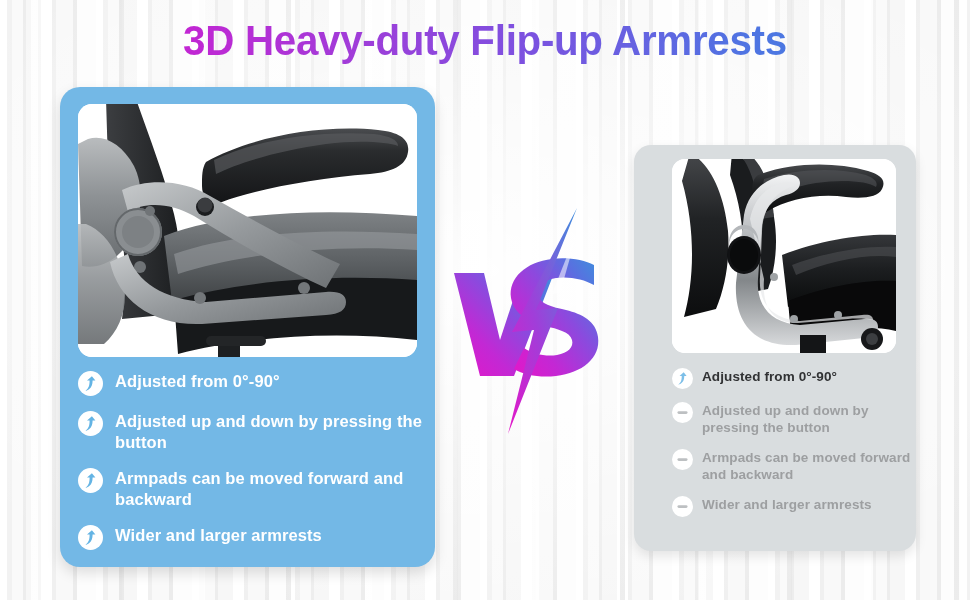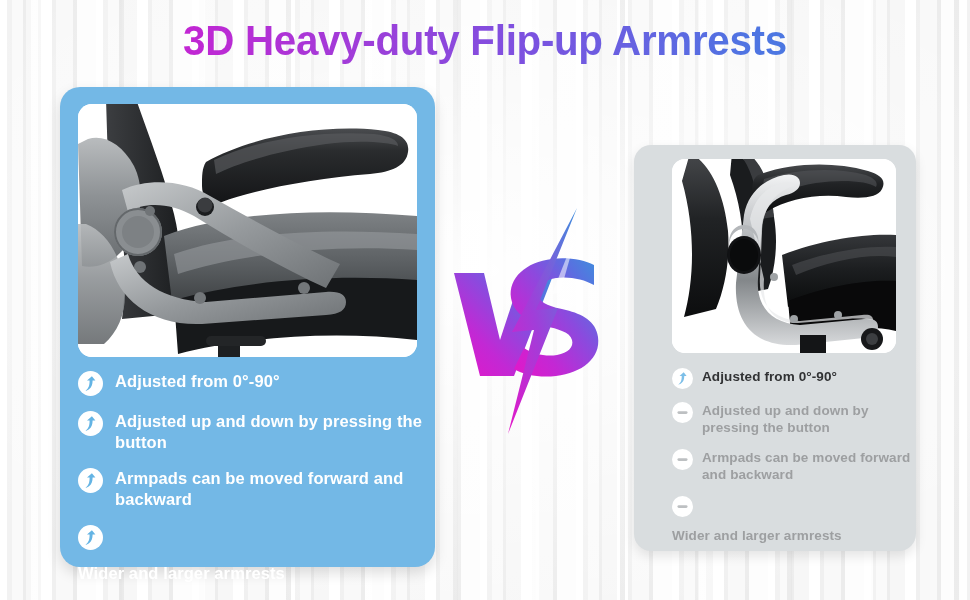--- a/index.html
+++ b/index.html
@@ -105,21 +105,21 @@
     left: 18px;
     top: 283px;
     width: 352px;
   }
   .row {
     display: flex;
     align-items: flex-start;
     gap: 12px;
     margin-bottom: 14px;
   }
-  .row:last-child { margin-bottom: 0; flex-direction: column; }
+  .row:last-child { margin-bottom: 0; }
   .row .bullet {
     flex: 0 0 auto;
     width: 25px;
     height: 25px;
     margin-top: 1px;
   }
   .row .text {
     font-size: 16.5px;
     line-height: 21px;
     color: #ffffff;

